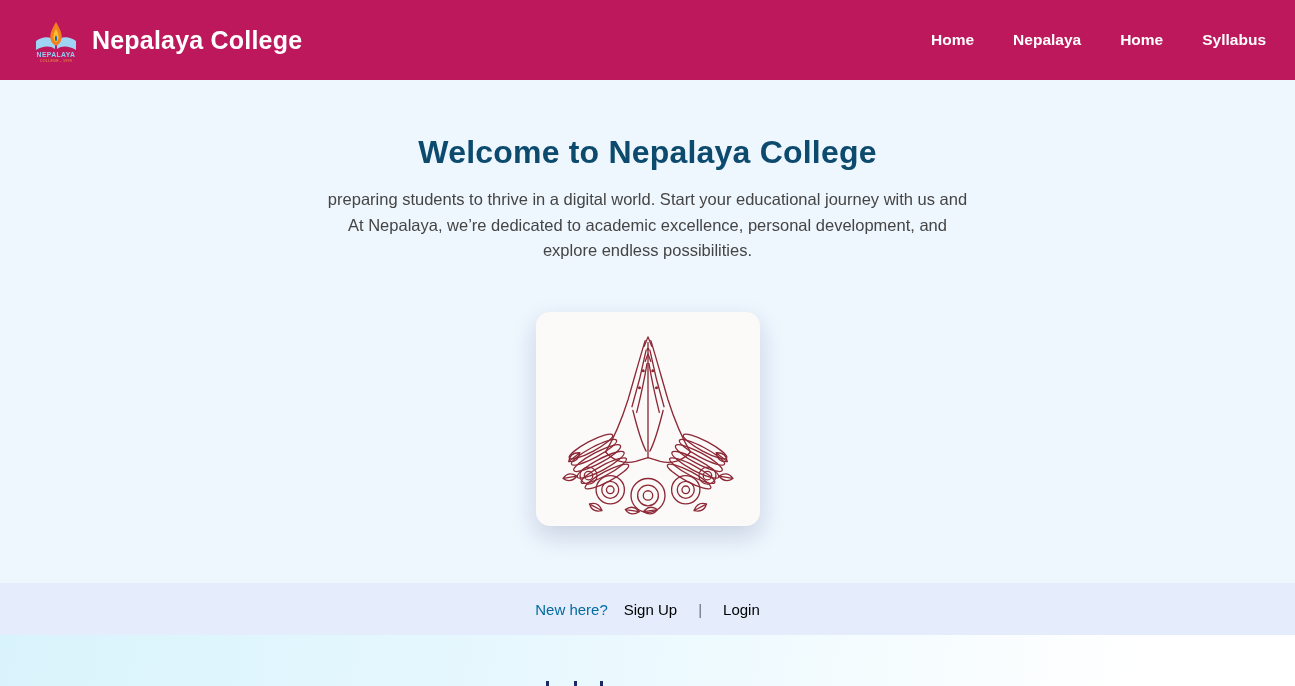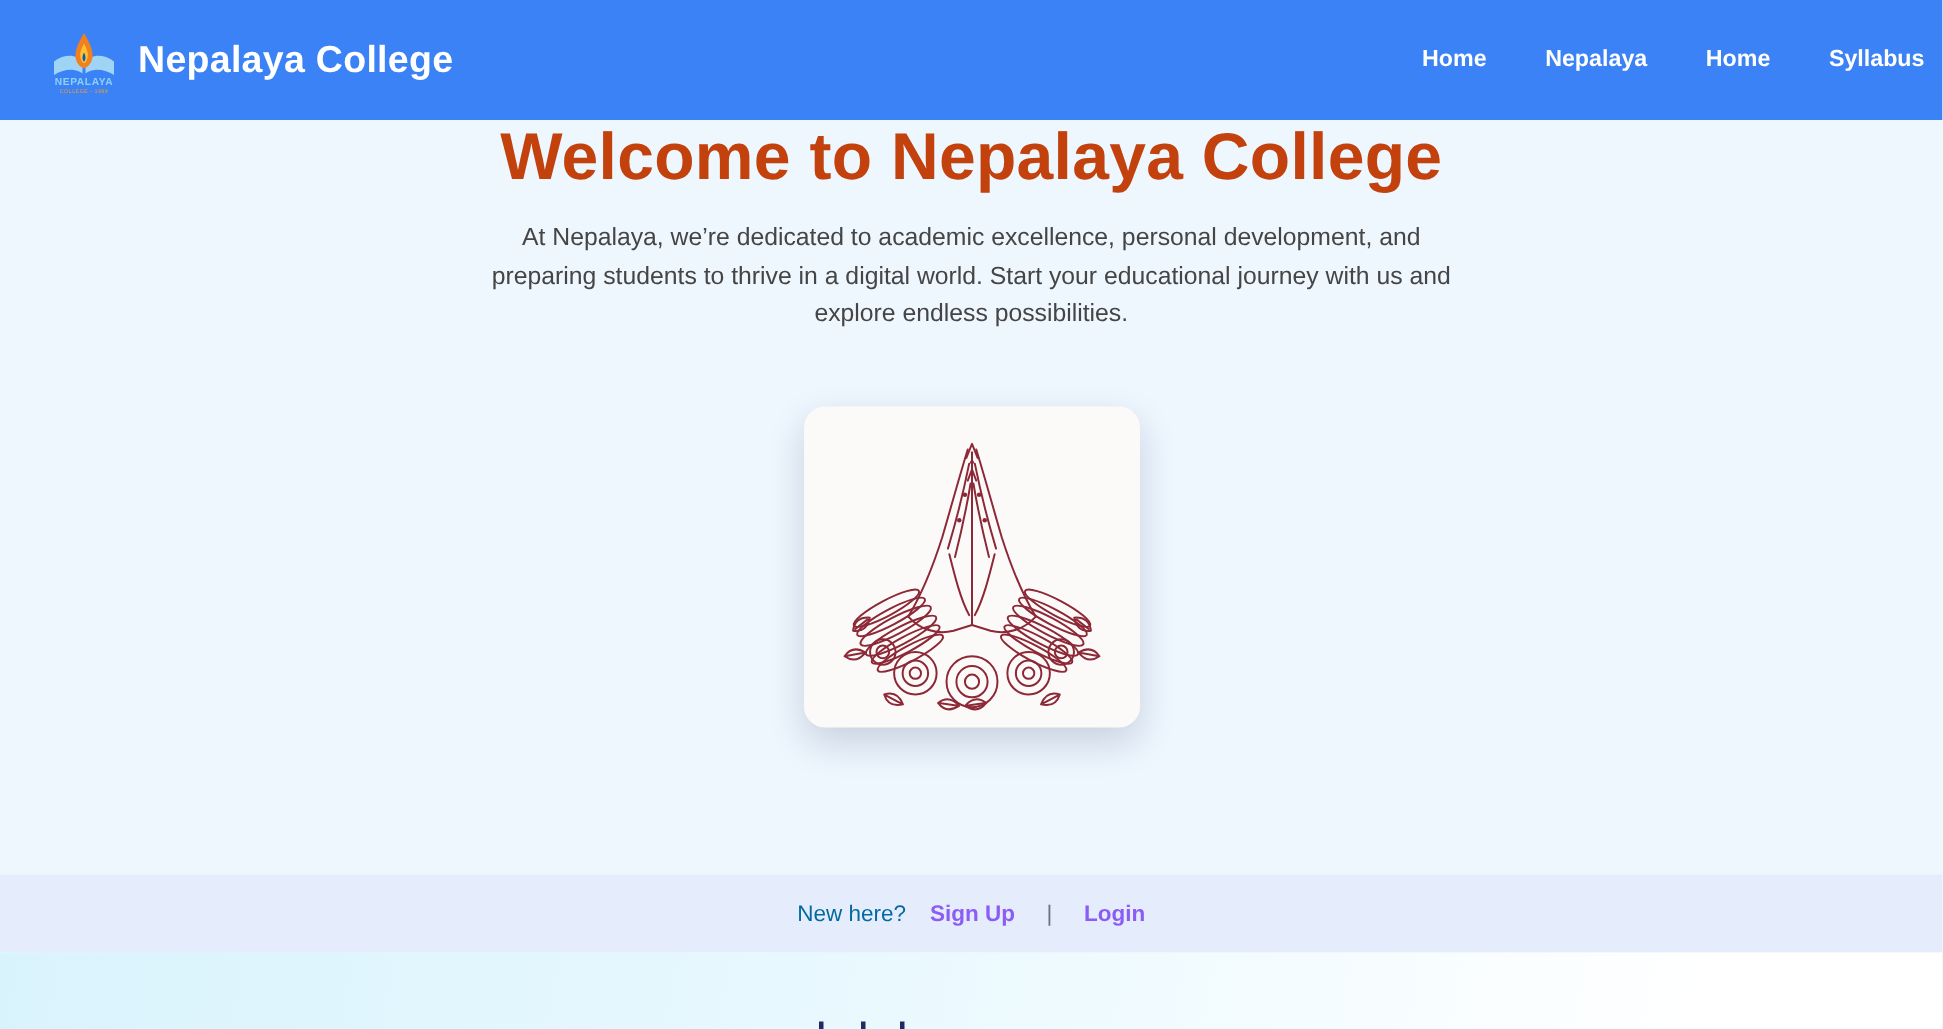--- a/index.html
+++ b/index.html
@@ -5,24 +5,24 @@
   * { margin: 0; padding: 0; box-sizing: border-box; }
   html, body { width: 1295px; height: 686px; overflow: hidden; }
   body {
     font-family: "Liberation Sans", "DejaVu Sans", sans-serif;
     background: #eef6fe;
   }
 
   
   .navbar {
     height: 80px;
-    background: #3b82f6;
-    display: flex;
-    align-items: center;
-    padding: 0 12px 0 32px;
+    background: #be185d;
+    display: flex;
+    align-items: center;
+    padding: 0 29px 0 32px;
   }
   .brand {
     display: flex;
     align-items: center;
     gap: 12px;
     cursor: pointer;
   }
   .brand-title {
     color: #ffffff;
     font-size: 25px;
@@ -43,23 +43,24 @@
     cursor: pointer;
   }
 
   
   .hero {
     height: 503px;
     background: #eef6fe;
     text-align: center;
   }
   .hero-title {
-    font-size: 44px;
+    padding-top: 54px;
+    font-size: 32px;
     font-weight: bold;
-    color: #c2410c;
+    color: #0c4a6e;
     letter-spacing: 0.2px;
   }
   .hero-desc {
     margin: 16px auto 0;
     width: 700px;
     color: #454545;
     font-size: 16.5px;
     line-height: 25.5px;
   }
   .hero-card {
@@ -78,22 +79,22 @@
   .auth-strip {
     height: 52px;
     background: #e5edfc;
     display: flex;
     align-items: center;
     justify-content: center;
     font-size: 15px;
   }
   .auth-prompt { color: #0369a1; margin-right: 16px; }
   .auth-link {
-    color: #8b5cf6;
-    font-weight: bold;
+    color: #000000;
+    font-weight: normal;
     text-decoration: none;
     cursor: pointer;
   }
   .auth-sep { color: #6b7280; margin: 0 21px; }
 
   
   .bottom-section {
     position: relative;
     height: 51px;
     background: linear-gradient(100deg, #d9f3fc 0%, #e7f8fe 40%, #ffffff 88%);
@@ -138,22 +139,22 @@
     <a class="nav-link">Home</a>
     <a class="nav-link">Nepalaya</a>
     <a class="nav-link">Home</a>
     <a class="nav-link">Syllabus</a>
   </div>
 </div>
 
 <div class="hero">
   <div class="hero-title">Welcome to Nepalaya College</div>
   <div class="hero-desc">
+    <div>preparing students to thrive in a digital world. Start your educational journey with us and</div>
     <div>At Nepalaya, we’re dedicated to academic excellence, personal development, and</div>
-    <div>preparing students to thrive in a digital world. Start your educational journey with us and</div>
     <div>explore endless possibilities.</div>
   </div>
 
   <div class="hero-card">
     <svg width="212" height="202" viewBox="0 0 224 214">
       <defs>
         <path id="leaf" d="M0 0 Q7 -7 15 0 Q7 7 0 0 Z M2 0 L13 0"></path>
       </defs>
       <g stroke="#8d2836" fill="none" stroke-width="1.4" stroke-linecap="round" stroke-linejoin="round">
 

